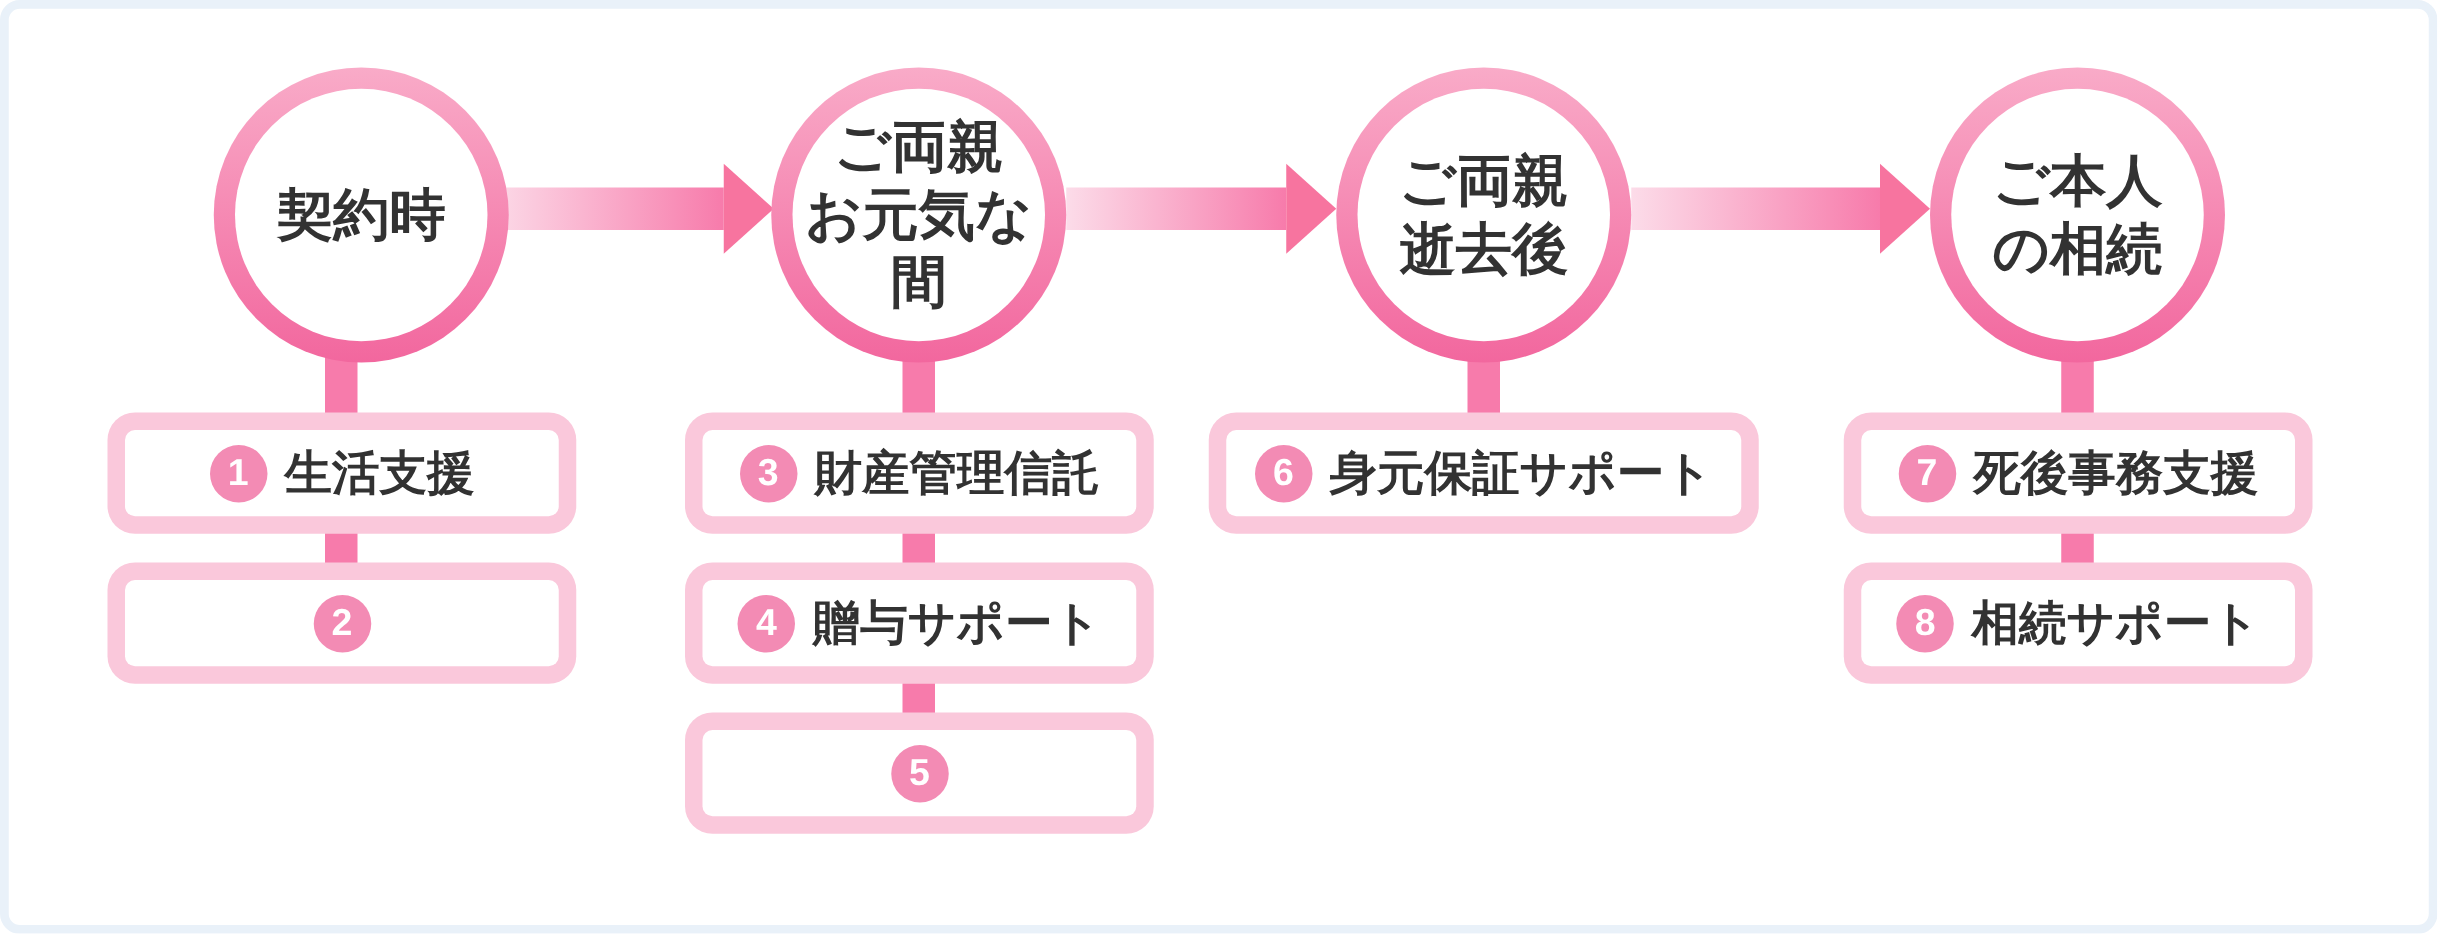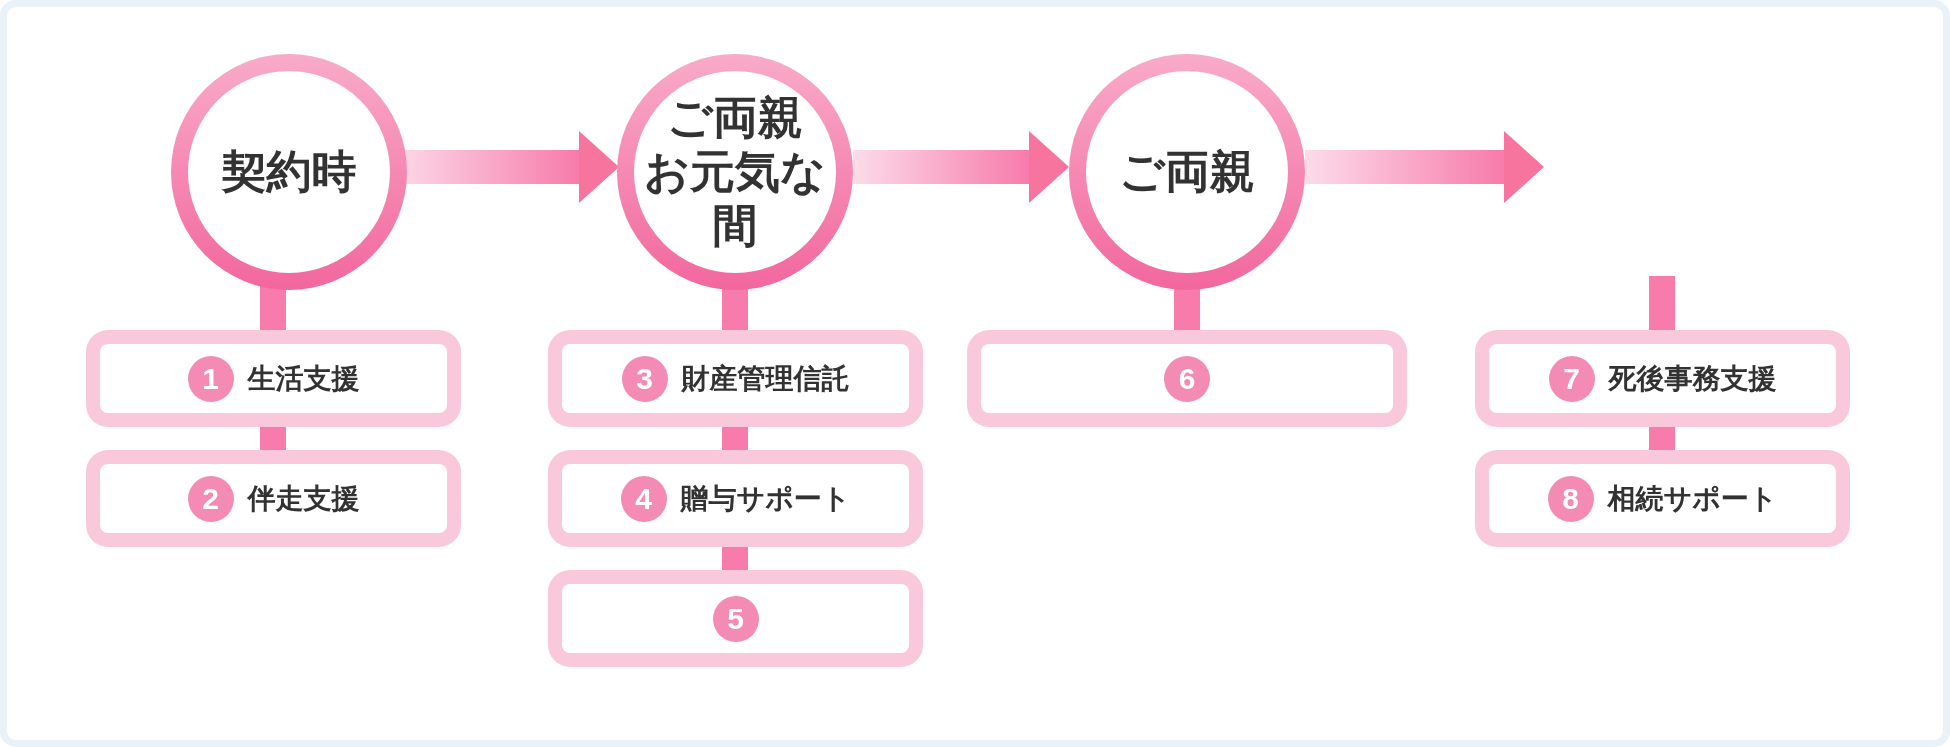--- a/index.html
+++ b/index.html
@@ -92,21 +92,21 @@
     flex: 0 0 auto;
     border-radius: 50%;
     background: #f38bb4;
     color: #ffffff;
     font-weight: bold;
     font-size: 30px;
     line-height: 46px;
     text-align: center;
   }
   .box-label {
-    font-size: 28px;
+    font-size: 38px;
     font-weight: bold;
     color: #323232;
     white-space: nowrap;
   }
 </style>
 </head>
 <body>
 
 <div class="canvas">
 
@@ -124,21 +124,20 @@
 
   <div class="box" style="left:86px; width:375px; top:330px">
     <div class="box-inner">
       <span class="badge">1</span>
       <span class="box-label">生活支援</span>
     </div>
   </div>
   <div class="box" style="left:86px; width:375px; top:450px">
     <div class="box-inner">
       <span class="badge">2</span>
-      <span class="box-label">伴走支援</span>
     </div>
   </div>
 
   <div class="box" style="left:548px; width:375px; top:330px">
     <div class="box-inner">
       <span class="badge">3</span>
       <span class="box-label">財産管理信託</span>
     </div>
   </div>
   <div class="box" style="left:548px; width:375px; top:450px">
@@ -149,20 +148,21 @@
   </div>
   <div class="box" style="left:548px; width:375px; top:570px">
     <div class="box-inner">
       <span class="badge">5</span>
     </div>
   </div>
 
   <div class="box" style="left:967px; width:440px; top:330px">
     <div class="box-inner">
       <span class="badge">6</span>
+      <span class="box-label">身元保証サポート</span>
     </div>
   </div>
 
   <div class="box" style="left:1475px; width:375px; top:330px">
     <div class="box-inner">
       <span class="badge">7</span>
       <span class="box-label">死後事務支援</span>
     </div>
   </div>
   <div class="box" style="left:1475px; width:375px; top:450px">
@@ -182,23 +182,30 @@
     <div class="circle-inner">
       <div class="circle-line">ご両親</div>
       <div class="circle-line">お元気な</div>
       <div class="circle-line">間</div>
     </div>
   </div>
 
   <div class="circle" style="left:1069px">
     <div class="circle-inner">
       <div class="circle-line">ご両親</div>
-    </div>
-  </div>
-
+      <div class="circle-line">逝去後</div>
+    </div>
+  </div>
+
+  <div class="circle" style="left:1544px">
+    <div class="circle-inner">
+      <div class="circle-line">ご本人</div>
+      <div class="circle-line">の相続</div>
+    </div>
+  </div>
 
   <div class="arrow-shaft" style="left:391px;  width:188px"></div>
   <div class="arrow-head" style="left:579px"></div>
 
   <div class="arrow-shaft" style="left:853px;  width:176px"></div>
   <div class="arrow-head" style="left:1029px"></div>
 
   <div class="arrow-shaft" style="left:1305px; width:199px"></div>
   <div class="arrow-head" style="left:1504px"></div>
 

